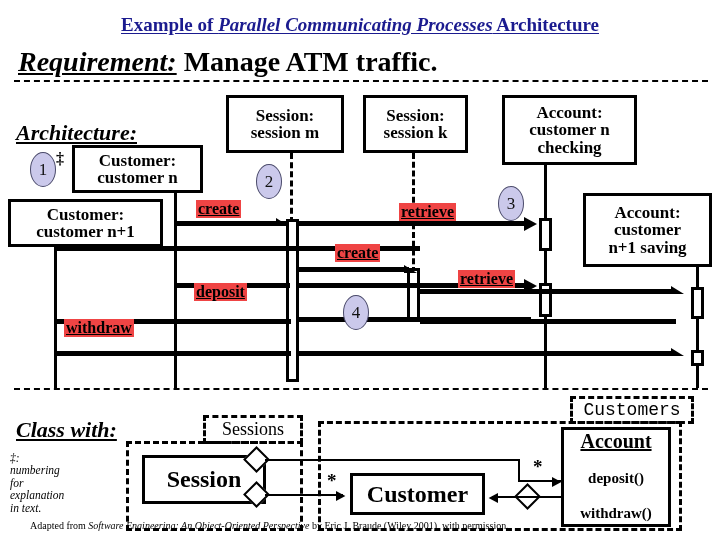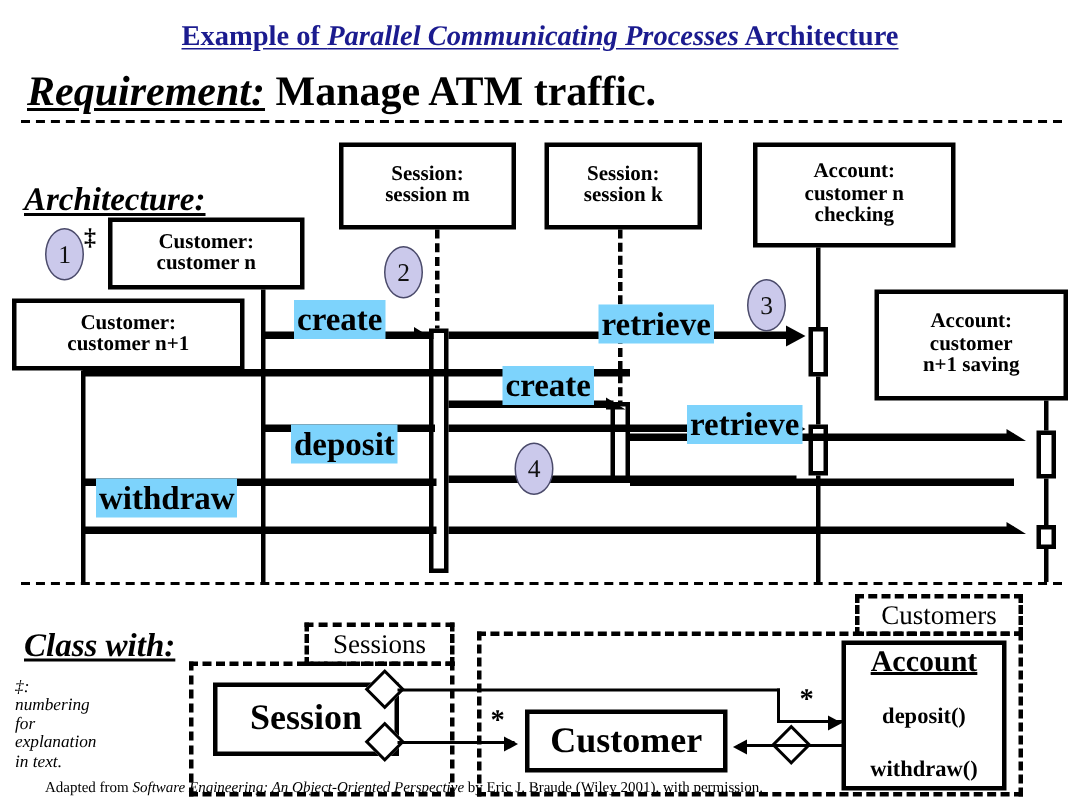--- a/index.html
+++ b/index.html
@@ -30,36 +30,36 @@
   
   .sechead{
     font-size:22px;font-weight:bold;font-style:italic;
     text-decoration:underline;white-space:nowrap;margin-top:20px;
   }
 
   
   .objbox{
     border:3px solid #000;background:#fff;box-sizing:border-box;
     display:flex;flex-direction:column;align-items:center;justify-content:center;
-    text-align:center;line-height:1.03;font-size:14px;font-weight:bold;
+    text-align:center;line-height:1.03;font-size:17px;font-weight:bold;
     padding:2px 4px;
   }
   .objbox .l1{font-weight:bold;}
   .objbox .l2{font-weight:bold;}
 
   
   .lifeline-solid{ width:3px;background:#000; }
   .lifeline-dashed{
     width:0;border-left:3px dashed #000;
   }
   .activation{ background:#fff;border:3px solid #000;box-sizing:border-box; }
 
   
   .msgline{ height:5px;background:#000; }
-  .msglabel{ font-size:22px;font-weight:bold;white-space:nowrap;background:#7dd3fc;padding:0 2px;}
+  .msglabel{ font-size:16px;font-weight:bold;white-space:nowrap;background:#ef4444;padding:0 2px;text-decoration:underline;}
   .arrowhead{
     width:0;height:0;border-top:7px solid transparent;border-bottom:7px solid transparent;
     border-left:13px solid #000;
   }
   .arrowhead-open{
     width:0;height:0;
     border-top:8px solid transparent;
     border-left:13px solid #000;
   }
 
@@ -221,21 +221,21 @@
 
   <div class="abs hdiv" style="top:388px;"></div>
 
   <div class="abs sechead" style="left:16px;top:397px;">Class with:</div>
 
   <div class="abs pkgtab" style="left:203px;top:415px;width:100px;height:29px;">
     <span>Sessions</span>
   </div>
   <div class="abs pkgbox" style="left:126px;top:441px;width:177px;height:90px;"></div>
 
-  <div class="abs pkgtab" style="left:570px;top:396px;width:112px;height:28px;">
+  <div class="abs pkgtab" style="left:570px;top:396px;width:124px;height:28px;font-family:Liberation Mono, monospace;">
     <span>Customers</span>
   </div>
   <div class="abs pkgbox" style="left:318px;top:421px;width:364px;height:110px;"></div>
 
   <div class="abs classbox" style="left:142px;top:455px;width:124px;height:49px;">
     <span>Session</span>
   </div>
 
   <div class="abs classbox" style="left:350px;top:473px;width:135px;height:42px;">
     <span>Customer</span>

